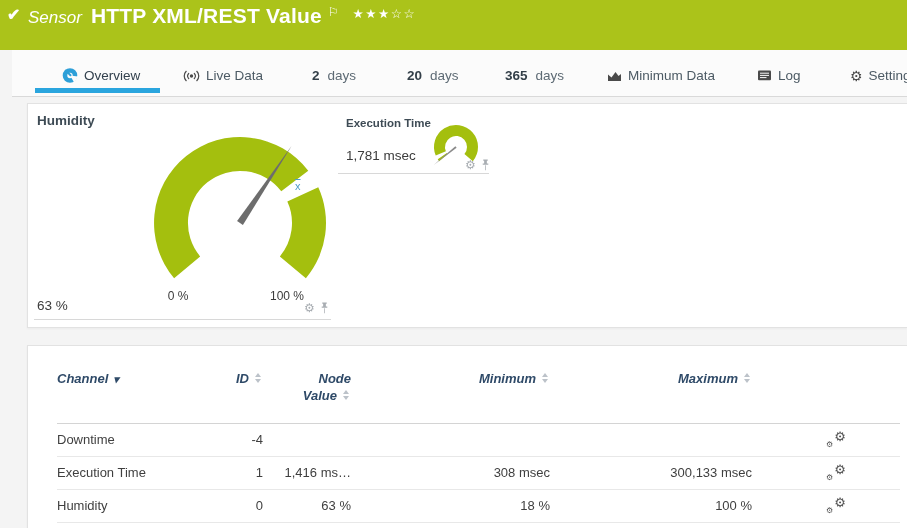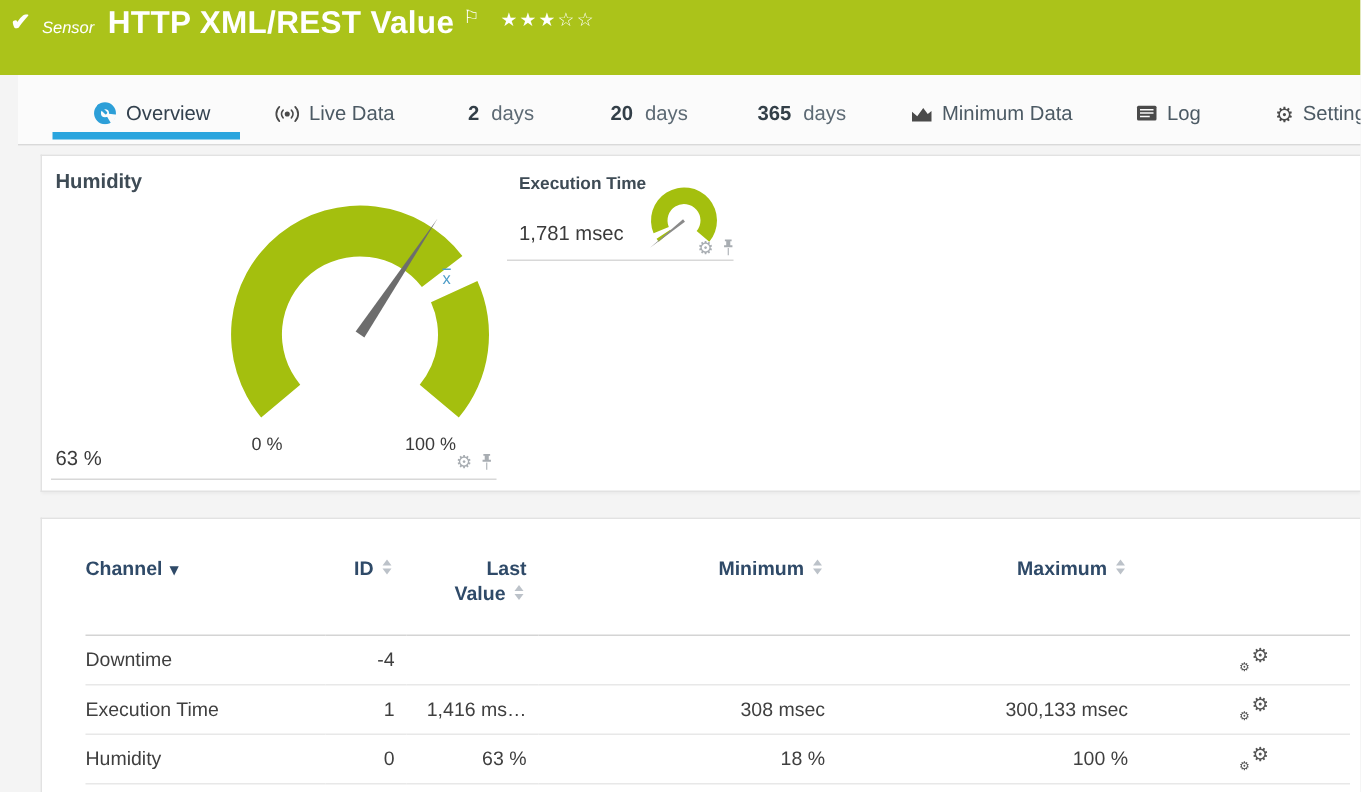--- a/index.html
+++ b/index.html
@@ -4,21 +4,21 @@
 <style>
   * { margin:0; padding:0; box-sizing:border-box; }
   html,body { width:907px; height:528px; overflow:hidden; }
   body { font-family:"Liberation Sans", sans-serif; background:#f4f4f4; }
   .app { position:relative; width:907px; height:528px; background:#f4f4f4; }
 
   
   .topbar { position:absolute; left:0; top:0; width:907px; height:50px; background:#abc31a; color:#fff; }
   .topbar .check { position:absolute; left:7px; top:5px; font-size:16px; font-weight:bold; }
   .titlerow { position:absolute; left:28px; top:4px; display:flex; align-items:baseline; white-space:nowrap; }
-  .kind { font-style:italic; font-size:11px; }
+  .kind { font-style:italic; font-size:17px; }
   .sensor-title { font-weight:bold; font-size:21px; margin-left:9px; letter-spacing:.2px; }
   .flag { font-size:12px; margin-left:6px; position:relative; top:-7px; }
   .stars { font-size:12.5px; letter-spacing:1.5px; margin-left:14px; position:relative; top:-5px; }
   .subtitle { position:absolute; left:48px; top:28px; font-size:11.5px; font-weight:bold; }
 
   
   .tabbar { position:absolute; left:0; top:50px; width:907px; height:47px; background:#fbfbfb; border-bottom:1px solid #d9d9d9;margin-left:12px; }
   .tab { position:absolute; bottom:13px; display:flex; align-items:center; gap:6px; font-size:13.5px; color:#4c5a64; cursor:pointer; white-space:nowrap; }
   .tab .num { font-weight:bold; color:#333f48; }
   .tab .unit { color:#5d6a74; margin-left:2px; }
@@ -36,21 +36,21 @@
   .g-value { position:absolute; font-size:13.5px; color:#3b3b3b; }
   .footer-line { position:absolute; height:1px; background:#d8d8d8; }
   .widget-icons { position:absolute; display:flex; align-items:center; gap:5px; color:#a8adb2; cursor:pointer; }
   .widget-icons .gear-glyph { font-size:12px; line-height:1; }
   .mean-marker { position:absolute; font-size:11px; color:#4e9dc8; }
   .mean-marker span { text-decoration:overline; }
 
   
   table.channels { position:absolute; left:29px; top:24px; border-collapse:collapse; table-layout:fixed; width:843px; font-size:13px; color:#3f3f3f; }
   table.channels th { font-weight:bold; color:#2f4a68; vertical-align:top; padding:0; line-height:17px; height:53px; }
-  table.channels thead tr { border-bottom:1px solid #d4d4d4; }
+  table.channels thead tr { border-bottom:1px solid #d4d4d4;font-style:italic; }
   table.channels tbody tr { border-bottom:1px solid #e8e8e8; height:33px; }
   table.channels td { padding:0; }
   .col-right { text-align:right; padding-right:8px !important; }
   .col-left { text-align:left; }
   th.sortable { cursor:pointer; }
   .sort { display:inline-block; width:9px; height:11px; position:relative; margin-left:5px; top:1px; }
   .sort::before { content:""; position:absolute; top:0; left:1px; border-left:3.5px solid transparent; border-right:3.5px solid transparent; border-bottom:4px solid #bcc2c9; }
   .sort::after { content:""; position:absolute; top:6px; left:1px; border-left:3.5px solid transparent; border-right:3.5px solid transparent; border-top:4px solid #bcc2c9; }
   .drop-arrow { color:#2f4a68; font-size:11px; margin-left:5px; }
   .row-gears { position:relative; width:20px; height:18px; color:#555; margin-left:auto; margin-right:54px; cursor:pointer; }
@@ -178,21 +178,21 @@
       </colgroup>
       <thead>
         <tr>
           <th class="col-left sortable">
             <span>Channel</span><span class="drop-arrow">▾</span>
           </th>
           <th class="col-right sortable">
             <span>ID</span><span class="sort"></span>
           </th>
           <th class="col-right sortable">
-            <span>Last</span><br>
+            <span>Node</span><br>
             <span>Value</span><span class="sort"></span>
           </th>
           <th class="col-right sortable">
             <span>Minimum</span><span class="sort"></span>
           </th>
           <th class="col-right sortable">
             <span>Maximum</span><span class="sort"></span>
           </th>
           <th></th>
         </tr>

